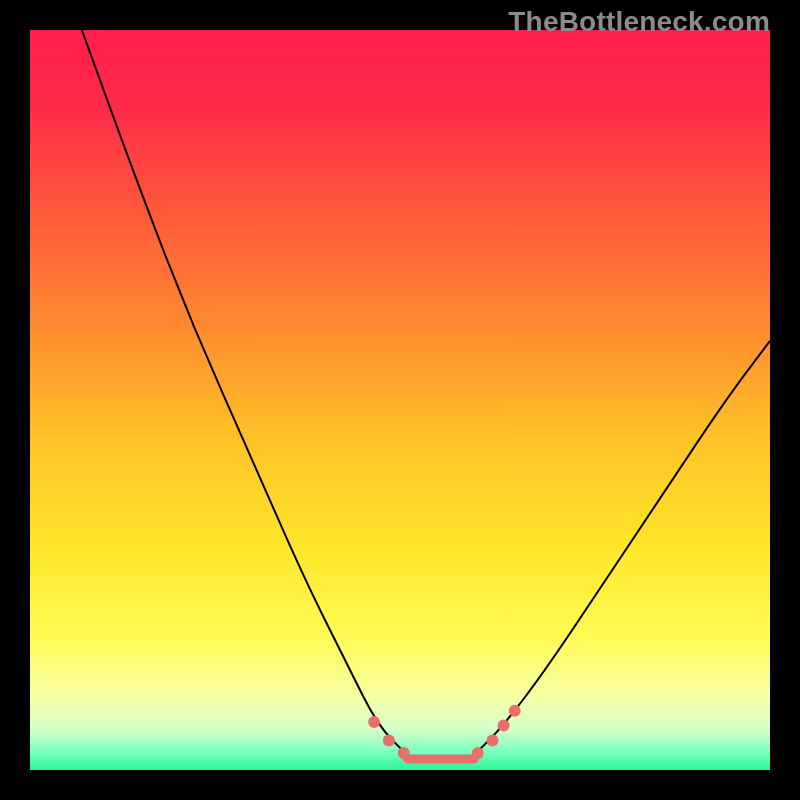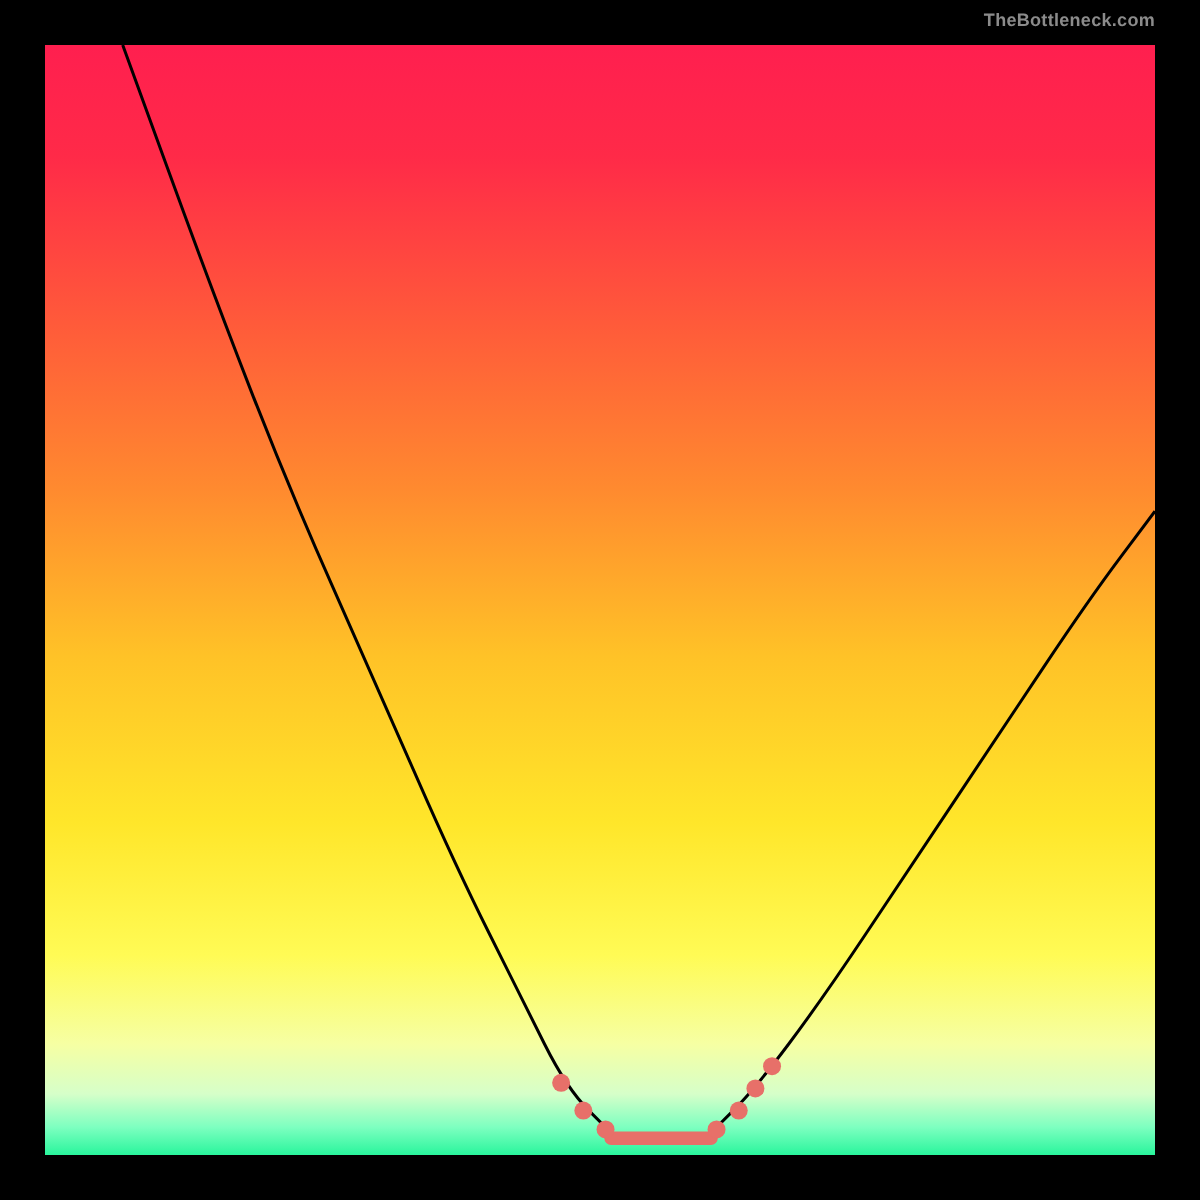--- a/index.html
+++ b/index.html
@@ -20,21 +20,21 @@
   }
   .gradient {
     position: absolute;
     inset: 0;
   }
   .watermark {
     position: absolute;
     top: 6px;
     right: 30px;
     font-family: Arial, Helvetica, sans-serif;
-    font-size: 12px;
+    font-size: 28px;
     font-weight: 600;
     color: #8b8b8b;
     letter-spacing: 0.2px;
     user-select: none;
   }
   svg.curve {
     position: absolute;
     inset: 0;
     width: 100%;
     height: 100%;

